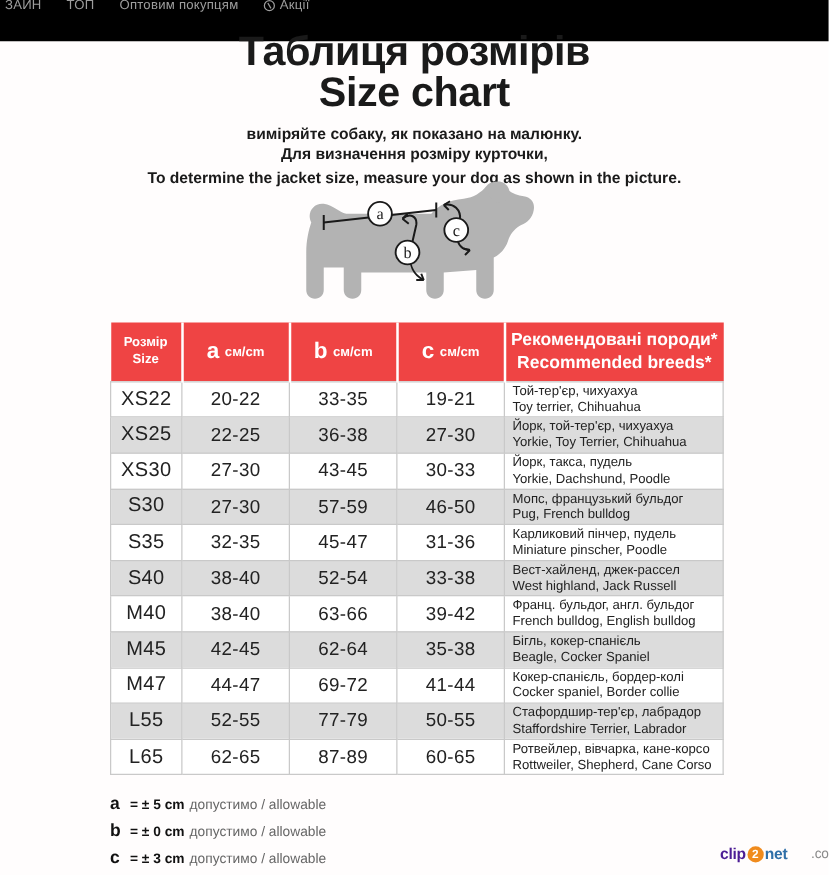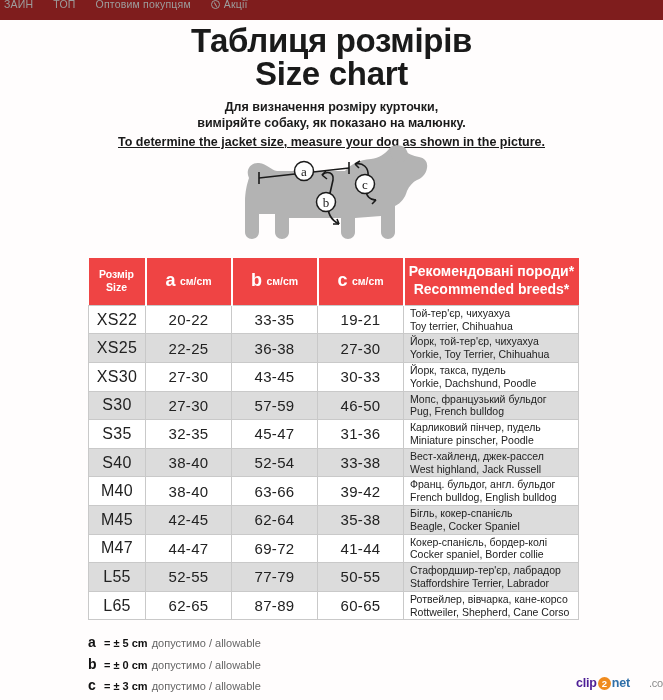--- a/index.html
+++ b/index.html
@@ -6,22 +6,22 @@
   html, body {
     width: 663px; height: 700px;
     background: #ffffff;
     font-family: "Liberation Sans", sans-serif;
     overflow: hidden;
   }
   #page { position: relative; width: 663px; height: 700px; background: #fffdfd; }
 
   
   .topbar {
-    position: absolute; left: 0; top: 0; width: 663px; height: 20px;
-    background: #7f1d1d; overflow: hidden;
+    position: absolute; left: 0; top: 0; width: 663px; height: 33px;
+    background: #000000; overflow: hidden;
   }
   .topbar-inner {
     display: flex; align-items: center; gap: 20px;
     padding-left: 4px; height: 26px; margin-top: -9px;
   }
   .topbar-item {
     color: #9d9d9d; font-size: 10.5px; white-space: nowrap;
     letter-spacing: .2px;
   }
   .topbar-item.with-icon { display: flex; align-items: center; gap: 4px; }
@@ -41,21 +41,21 @@
     letter-spacing: -.3px; line-height: 1.06;
   }
   .title-en {
     font-size: 33px; font-weight: bold; color: #1a1a1a;
     letter-spacing: -.3px; line-height: 1.0; margin-top: -2px;
   }
   .sub { margin-top: 9px; }
   .sub-line {
     font-size: 12.5px; font-weight: bold; color: #1a1a1a; line-height: 1.32;
   }
-  .sub-line.en { margin-top: 2px; text-decoration: underline; }
+  .sub-line.en { margin-top: 2px; }
 
   
   .illus { position: absolute; left: 0; top: 140px; width: 663px; height: 115px; }
   .illus svg { display: block; margin: 0 auto; }
 
   
   .table-wrap { position: absolute; left: 88px; top: 258px; width: 490px; }
   table { border-collapse: collapse; width: 490px; table-layout: fixed; }
   thead th {
     background: #ef4444; color: #ffffff; text-align: center;
@@ -125,22 +125,22 @@
         <span class="sale-icon"></span>
         <span>Акції</span>
       </span>
     </div>
   </div>
 
   <div class="titles">
     <div class="title-ua">Таблиця розмірів</div>
     <div class="title-en">Size chart</div>
     <div class="sub">
+      <div class="sub-line">виміряйте собаку, як показано на малюнку.</div>
       <div class="sub-line">Для визначення розміру курточки,</div>
-      <div class="sub-line">виміряйте собаку, як показано на малюнку.</div>
       <div class="sub-line en">To determine the jacket size, measure your dog as shown in the picture.</div>
     </div>
   </div>
 
   <div class="illus">
     <svg width="210" height="112" viewBox="0 0 210 112">
 
       <path fill="#b3b3b3" d="M22 38 C18 30 24 22 32 23 C40 24 44 30 50 31
         L118 31 C124 24 132 20 144 19 C152 18 158 14 162 9
         C166 4 172 5 176 9 C181 14 186 16 192 17

